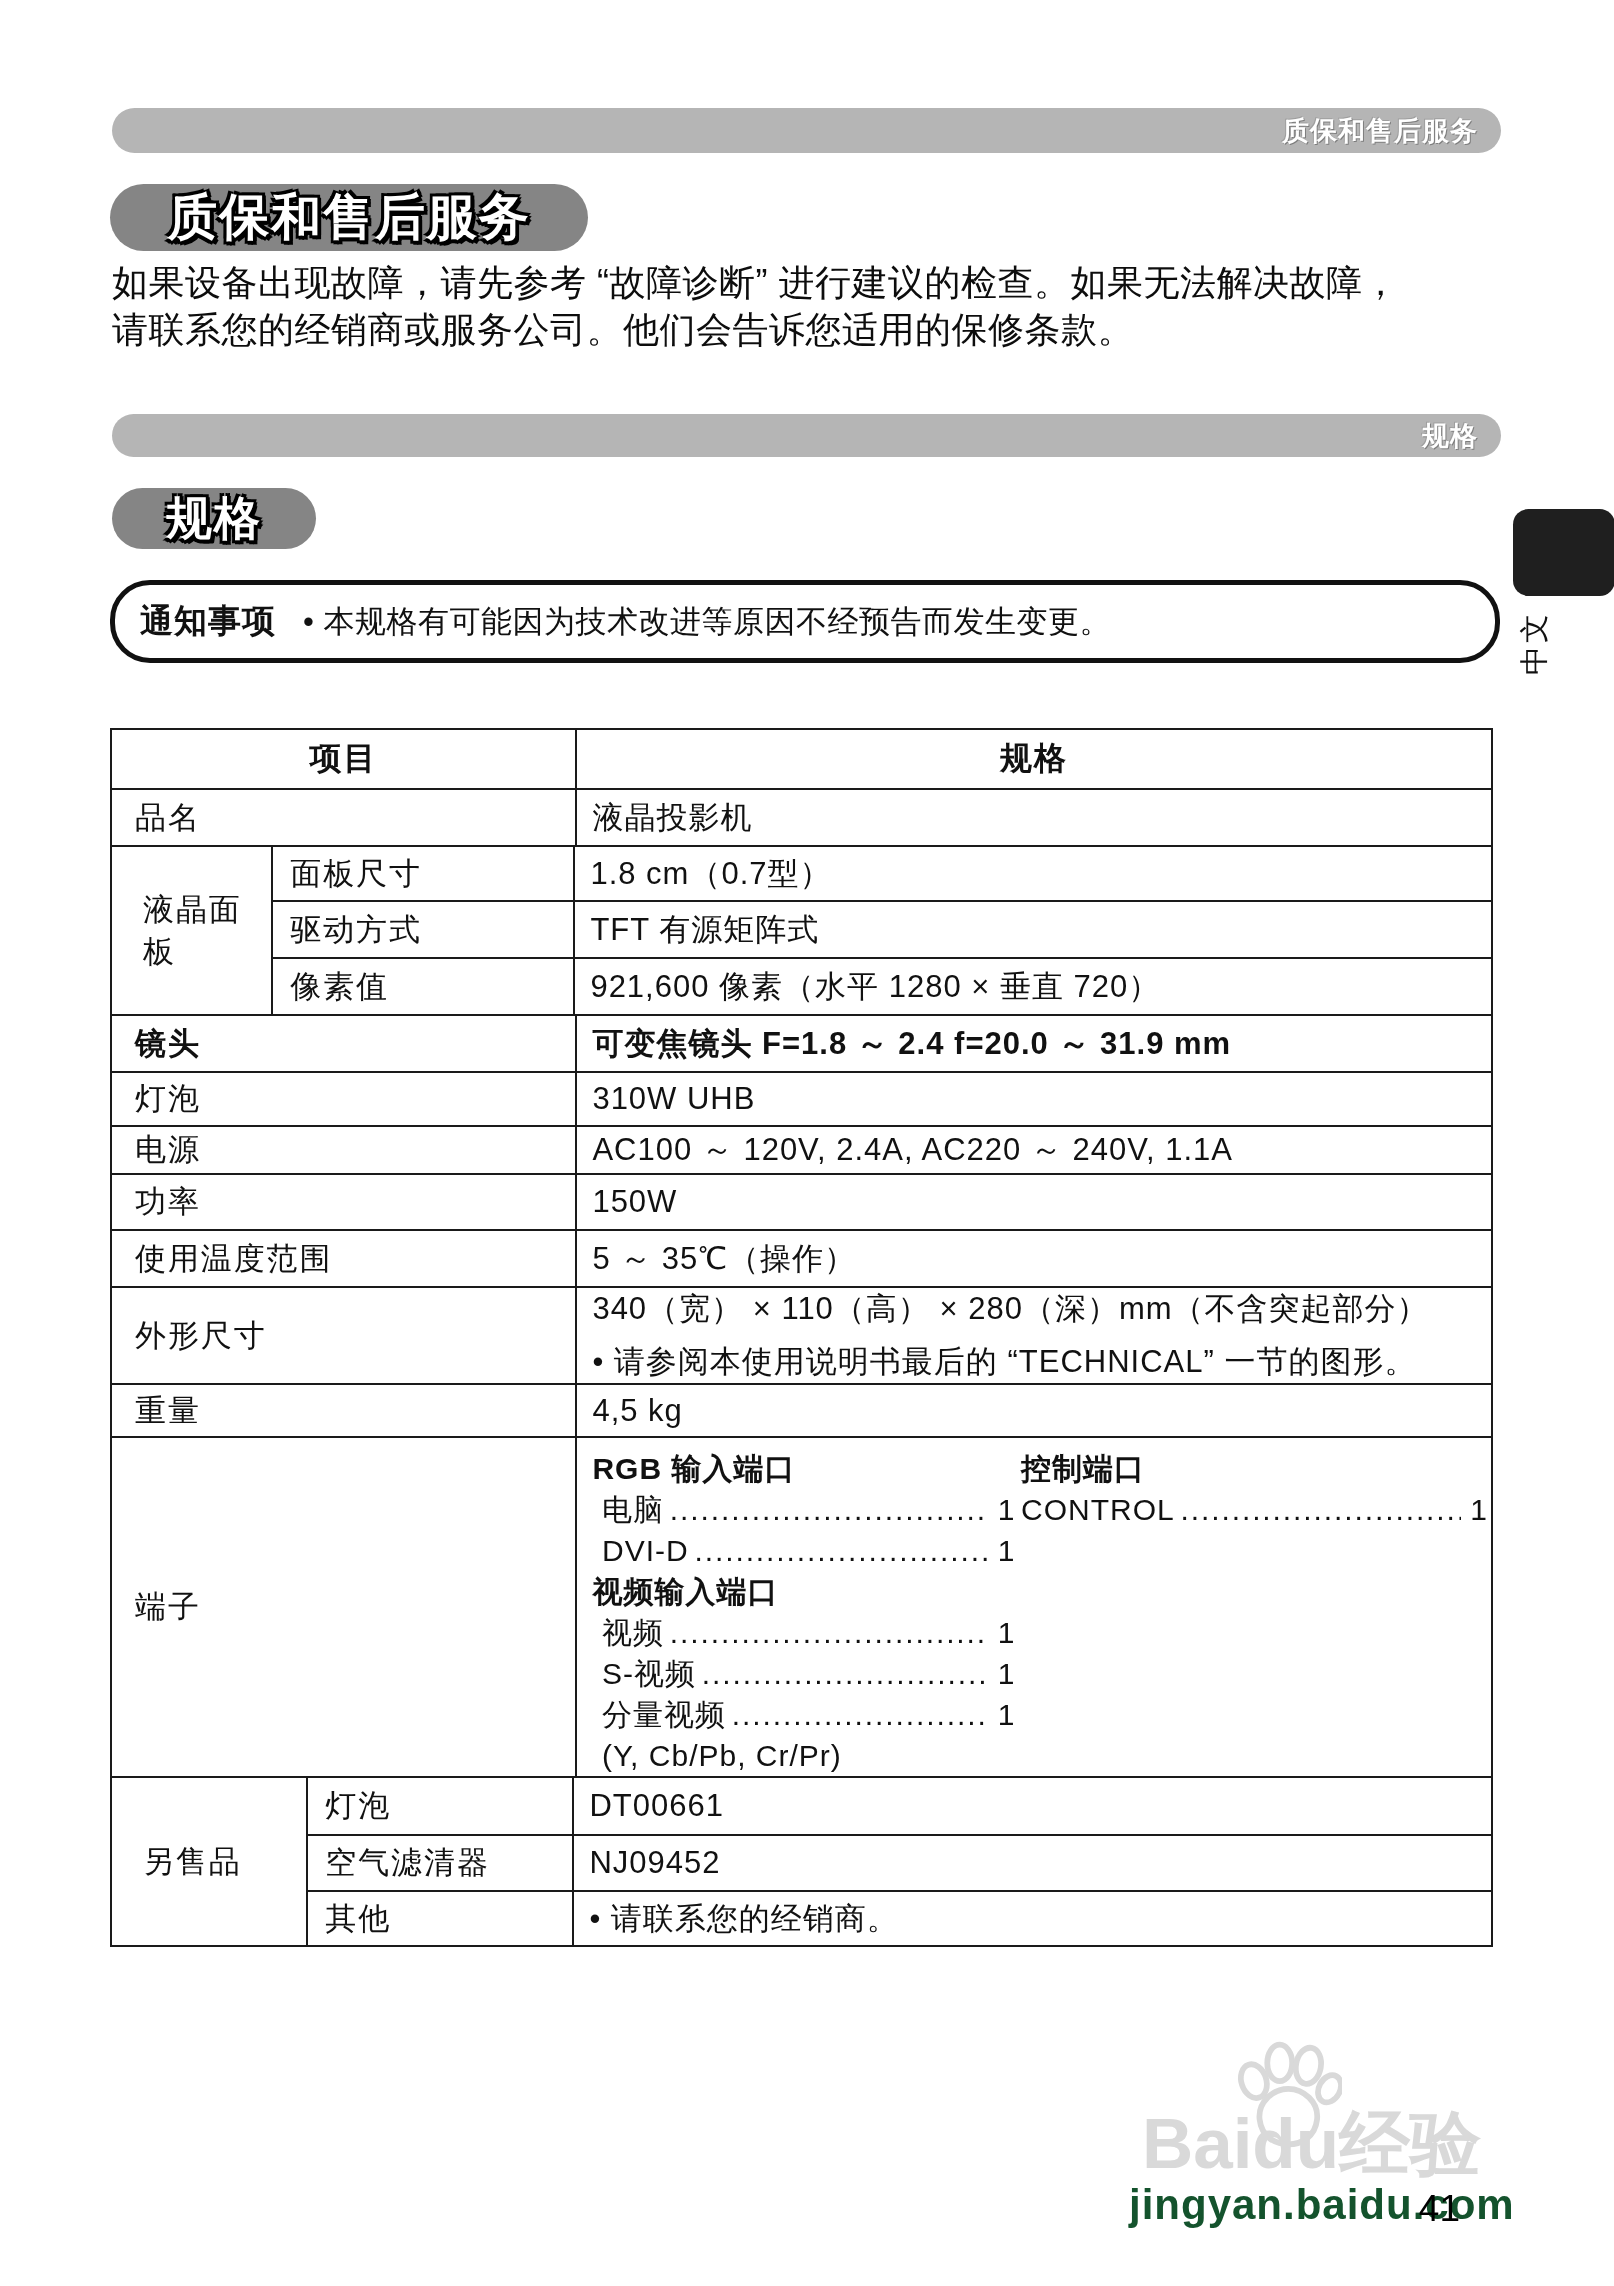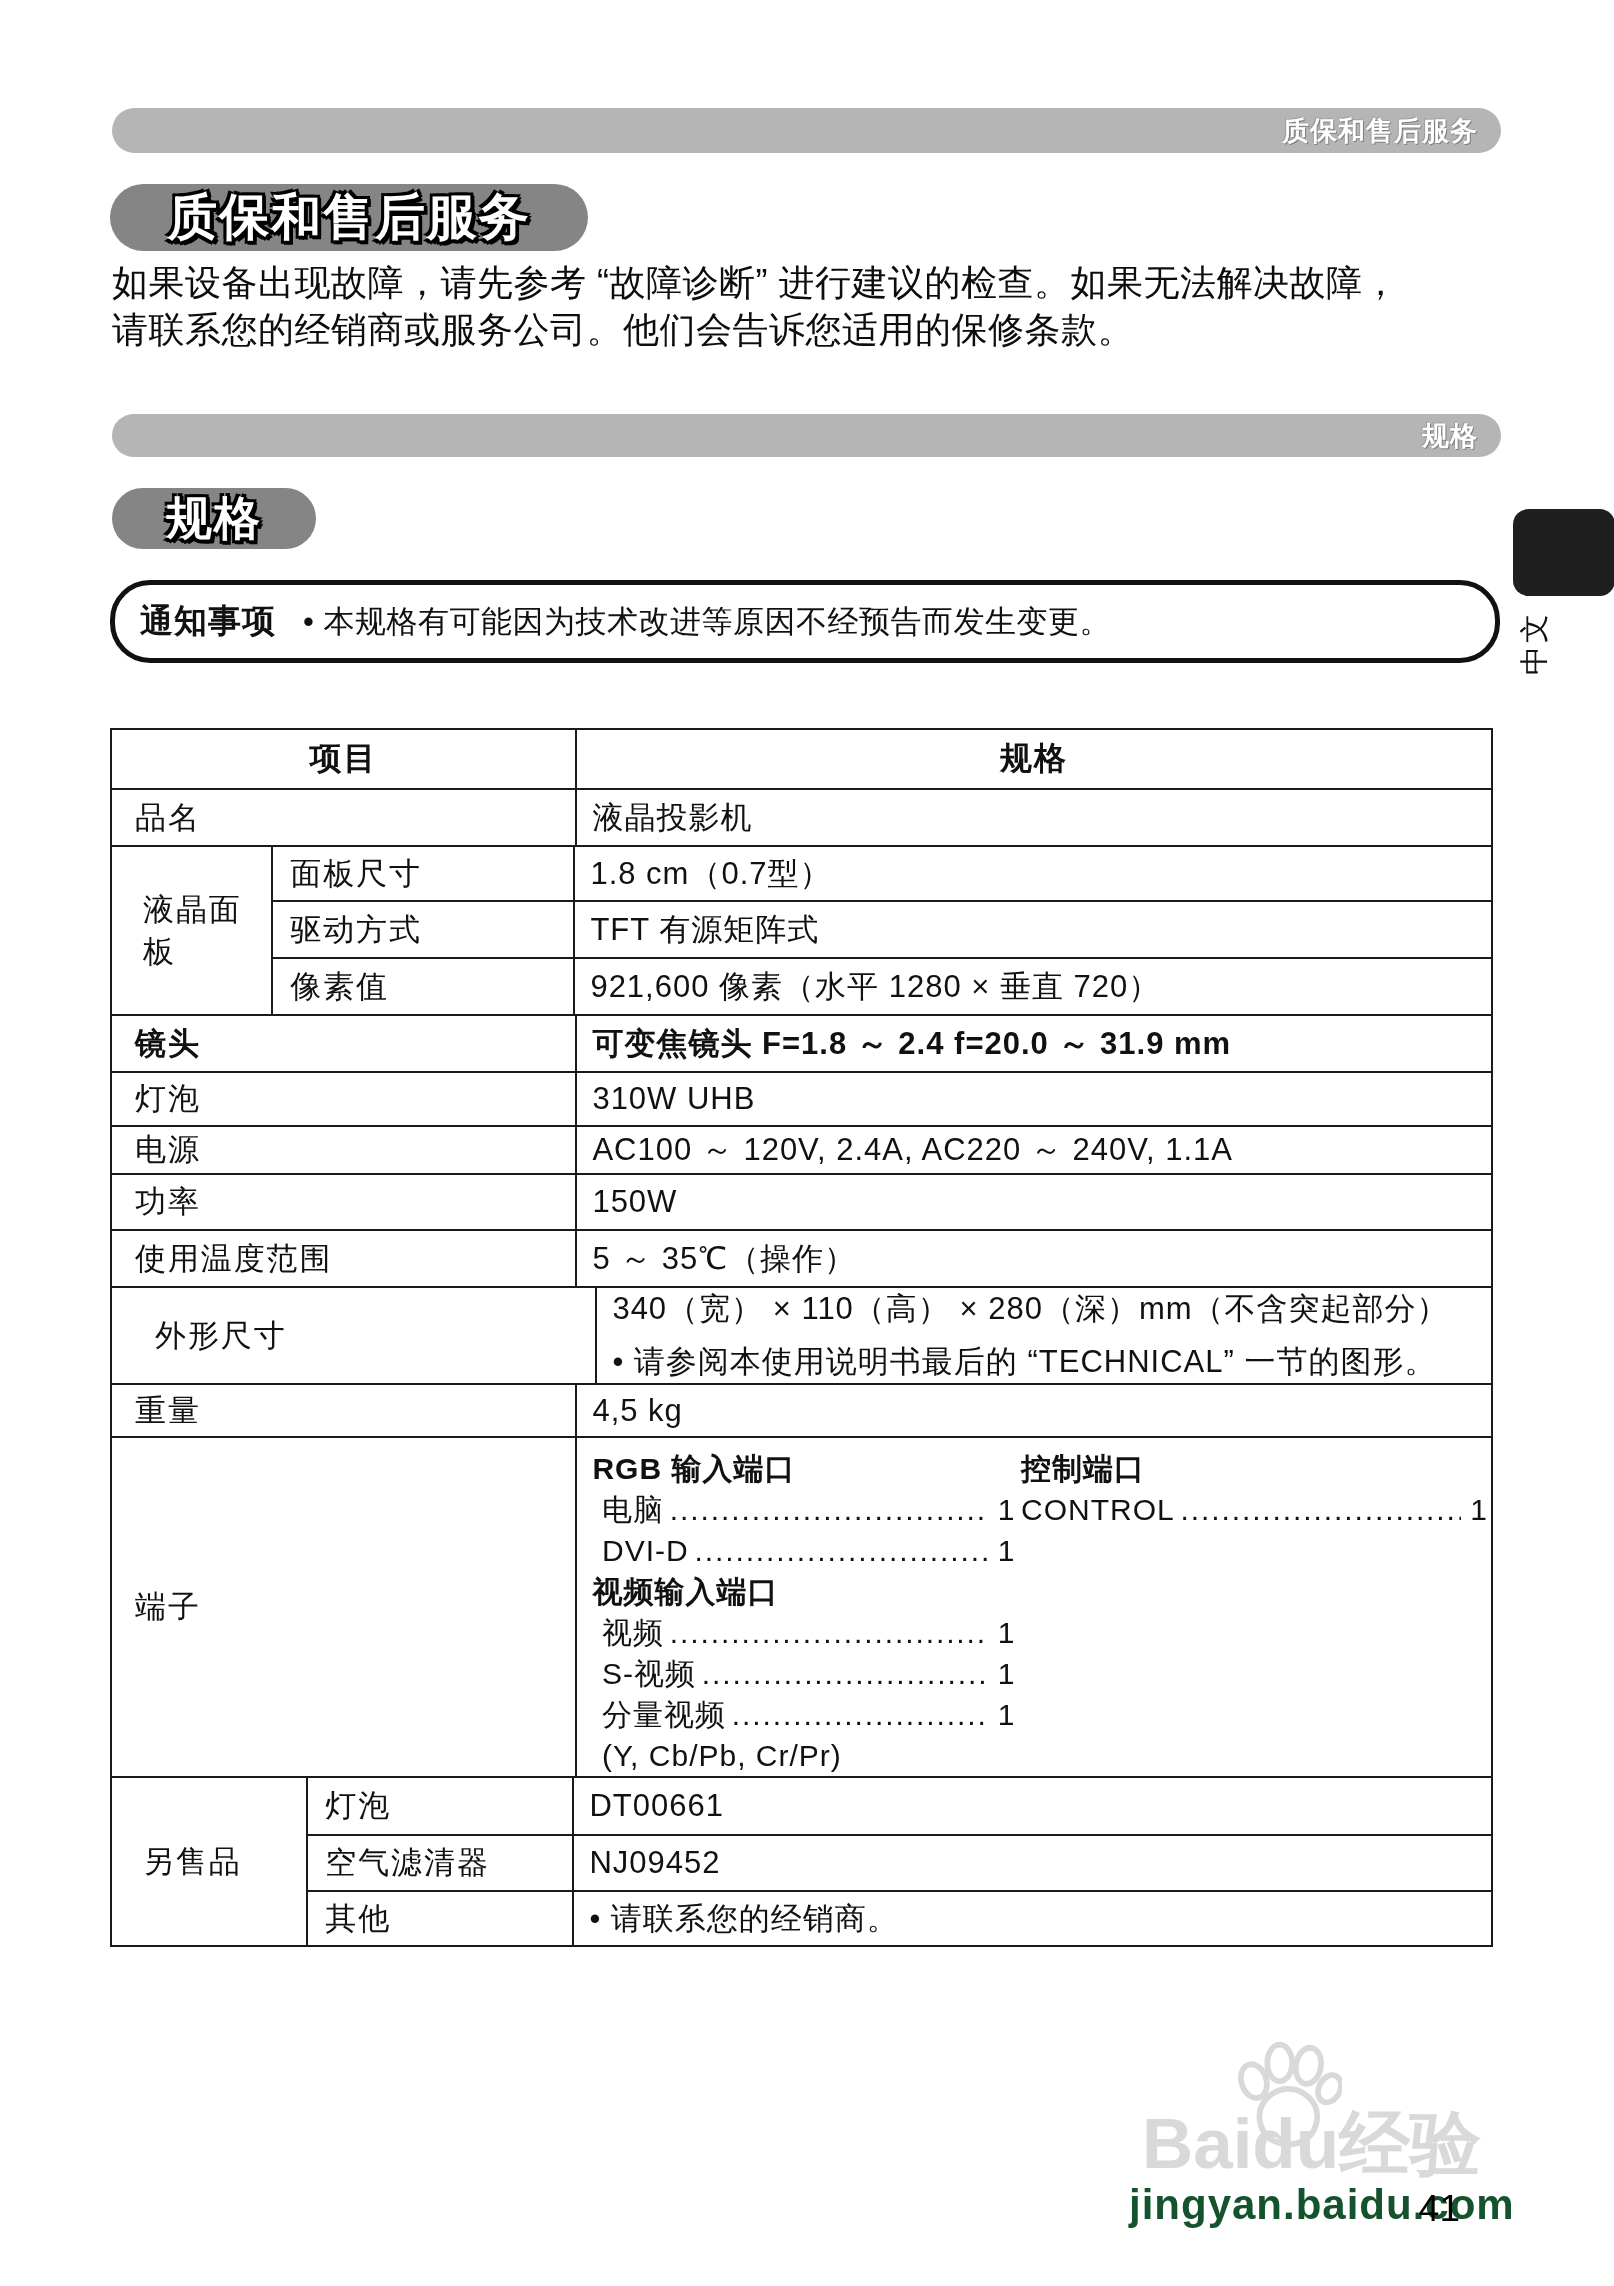--- a/index.html
+++ b/index.html
@@ -78,21 +78,21 @@
   .t-row + .t-row { border-top:2.9px solid #1a1a1a; }
 
   .r-head   { height:58px; }
   .r-pinming{ height:57px; }
   .r-lcd    { height:169px; }
   .r-lens   { height:57px;font-weight:bold; }
   .r-lamp   { height:54px; }
   .r-power  { height:48px; }
   .r-watt   { height:56px; }
   .r-temp   { height:57px; }
-  .r-dim    { height:97px;padding-left:20px; }
+  .r-dim    { height:97px; }
   .r-weight { height:53px; }
   .r-ports  { height:340px; }
   .r-opt    { height:169px; }
 
   .head-cell {
     display:flex; align-items:center; justify-content:center;
     font-weight:bold; font-size:32px; letter-spacing:1.9px;
   }
   .head-left { flex:0 0 463px; }
   .head-right{ flex:1; border-left:2.9px solid #1a1a1a; }

